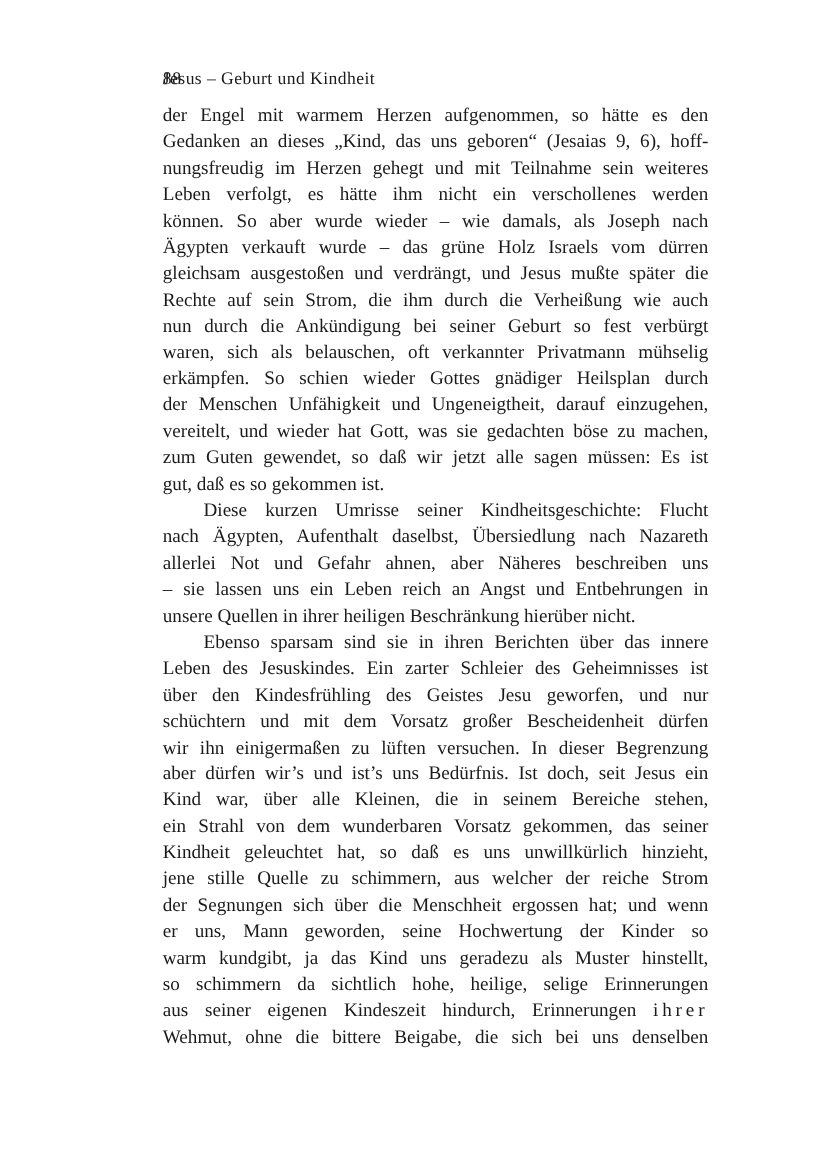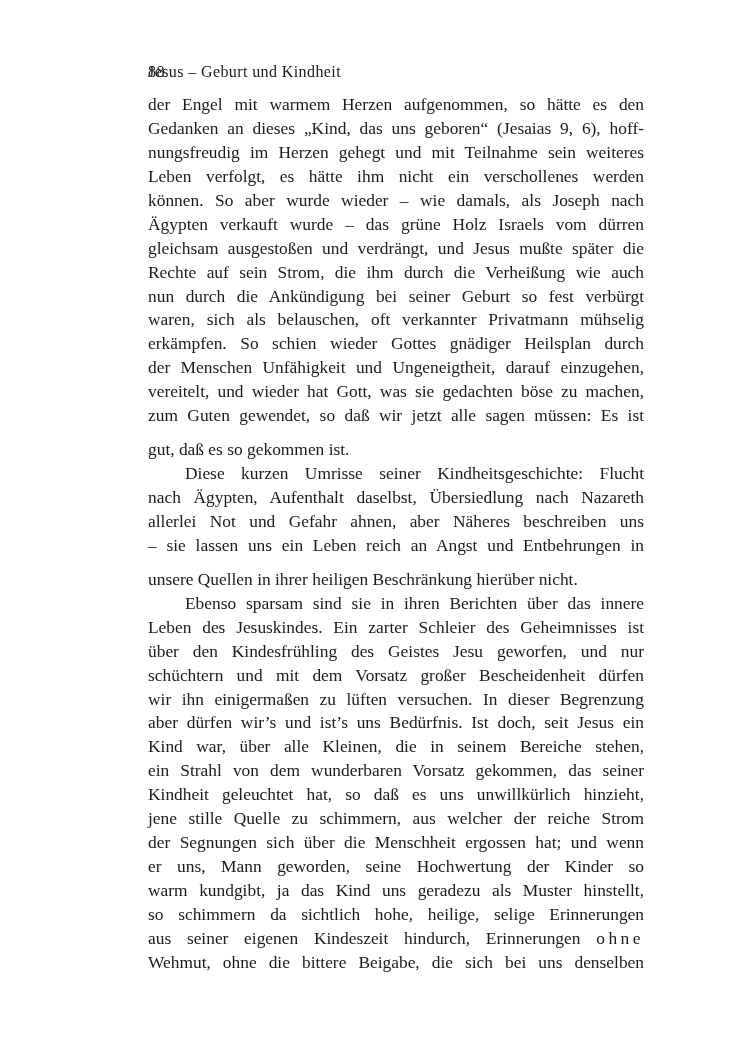--- a/index.html
+++ b/index.html
@@ -4,21 +4,21 @@
 <style>
   html, body { margin: 0; padding: 0; background: #ffffff; }
   body { width: 743px; height: 1051px; position: relative; overflow: hidden;
          font-family: "Liberation Serif", "DejaVu Serif", serif; color: #1a1a1a; }
   .page { position: absolute; left: 148px; top: 60px; width: 496px; }
   .running-head { position: relative; height: 24px; font-size: 16px; line-height: 24px; }
   .page-number { position: absolute; left: 0; top: 0; letter-spacing: 0.5px; }
   .running-title { position: absolute; left: 0; right: 0; top: 0; text-align: left; letter-spacing: 0.4px; }
   .body-text { margin-top: 9px; font-size: 17.4px; line-height: 23.95px; }
   .line { display: block; white-space: nowrap; text-align: justify; text-align-last: justify; height: 23.95px; overflow: visible; }
-  .line.last { text-align-last: left; margin-top: 10px; }
+  .line.last { text-align-last: left; }
   .line.indent { padding-left: 37px; }
   .spaced { letter-spacing: 3.5px; }
 </style>
 </head>
 <body>
 
 <div class="page">
   <div class="running-head">
     <span class="page-number">88</span>
     <span class="running-title">Jesus – Geburt und Kindheit</span>
@@ -57,17 +57,17 @@
         <span class="line">wir ihn einigermaßen zu lüften versuchen. In dieser Begrenzung</span>
         <span class="line">aber dürfen wir’s und ist’s uns Bedürfnis. Ist doch, seit Jesus ein</span>
         <span class="line">Kind war, über alle Kleinen, die in seinem Bereiche stehen,</span>
         <span class="line">ein Strahl von dem wunderbaren Vorsatz gekommen, das seiner</span>
         <span class="line">Kindheit geleuchtet hat, so daß es uns unwillkürlich hinzieht,</span>
         <span class="line">jene stille Quelle zu schimmern, aus welcher der reiche Strom</span>
         <span class="line">der Segnungen sich über die Menschheit ergossen hat; und wenn</span>
         <span class="line">er uns, Mann geworden, seine Hochwertung der Kinder so</span>
         <span class="line">warm kundgibt, ja das Kind uns geradezu als Muster hinstellt,</span>
         <span class="line">so schimmern da sichtlich hohe, heilige, selige Erinnerungen</span>
-        <span class="line">aus seiner eigenen Kindeszeit hindurch, Erinnerungen <span class="spaced">ohne</span></span>
+        <span class="line">aus seiner eigenen Kindeszeit hindurch, Erinnerungen <span class="spaced">ihrer</span></span>
         <span class="line">Wehmut, ohne die bittere Beigabe, die sich bei uns denselben</span>
       </div>
   </div>
 </div>
 
 </body></html>

